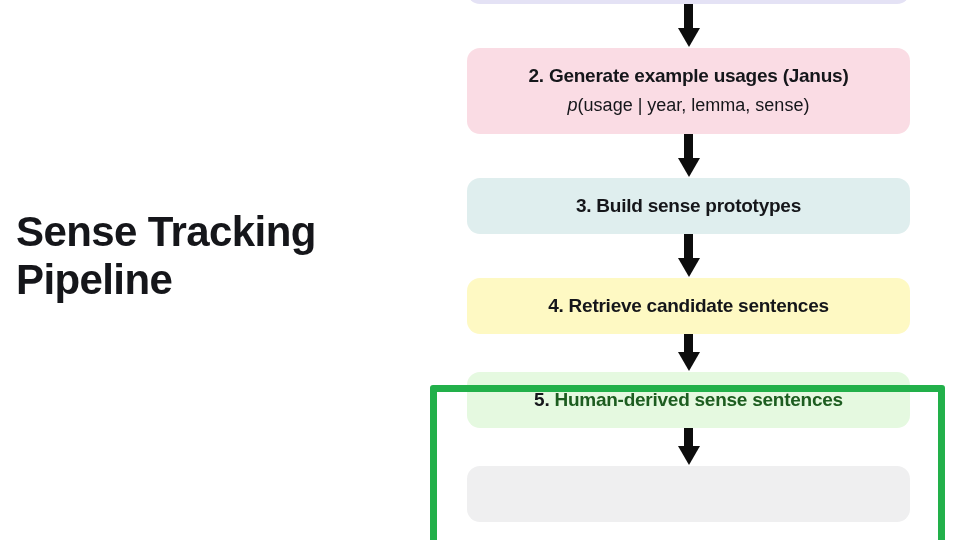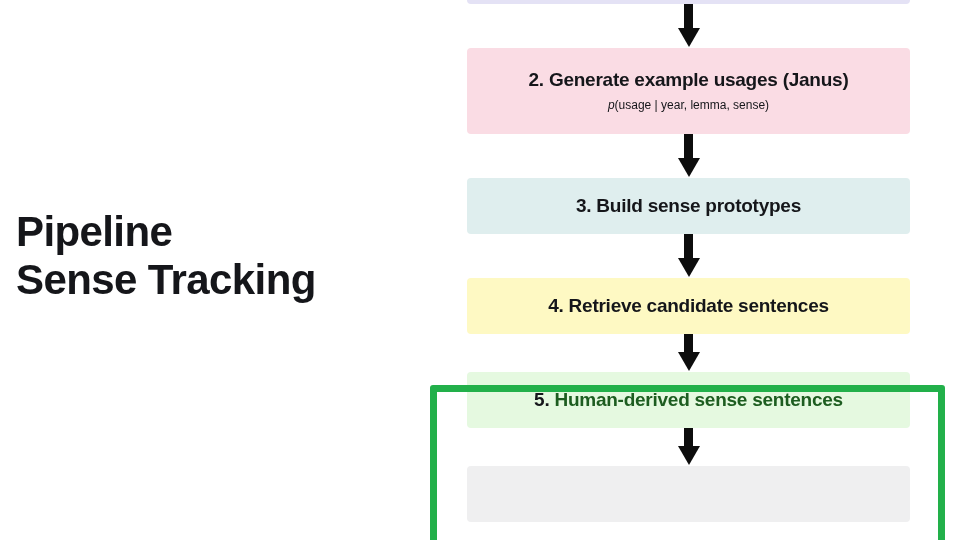--- a/index.html
+++ b/index.html
@@ -39,36 +39,36 @@
     position: absolute;
     left: 467px;
     top: -52px;
     width: 443px;
   }
 
   .node {
     position: relative;
     box-sizing: border-box;
     width: 443px;
-    border-radius: 4px;
+    border-radius: 13px;
     text-align: center;
     padding: 28px 14px;
     color: #15161a;
   }
   .node .node-title {
     display: block;
     font-size: 19px;
     font-weight: 700;
     letter-spacing: -0.25px;
     line-height: 1.28;
     white-space: nowrap;
   }
   .node .node-sub {
     display: block;
-    font-size: 12px;
+    font-size: 18px;
     font-weight: 400;
     line-height: 1.3;
     margin-top: 6px;
     white-space: nowrap;
   }
   .node .node-sub .ital { font-style: italic; }
 
   
   .node.h1line { height: 43px; display: flex; align-items: center; justify-content: center; }
   .node.h2line { height: 86px; display: flex; flex-direction: column; align-items: center; justify-content: center; }
@@ -127,22 +127,22 @@
     pointer-events: none;
     z-index: 5;
   }
 </style>
 </head>
 <body>
 
 <div class="canvas">
 
   <div class="page-title">
+    <span class="line">Sense Tracking</span>
     <span class="line">Pipeline</span>
-    <span class="line">Sense Tracking</span>
   </div>
 
   <div class="highlight-frame"></div>
 
   <div class="flow">
 
     <div class="node n-lavender h1line">
       <span class="node-title"></span>
     </div>
 

